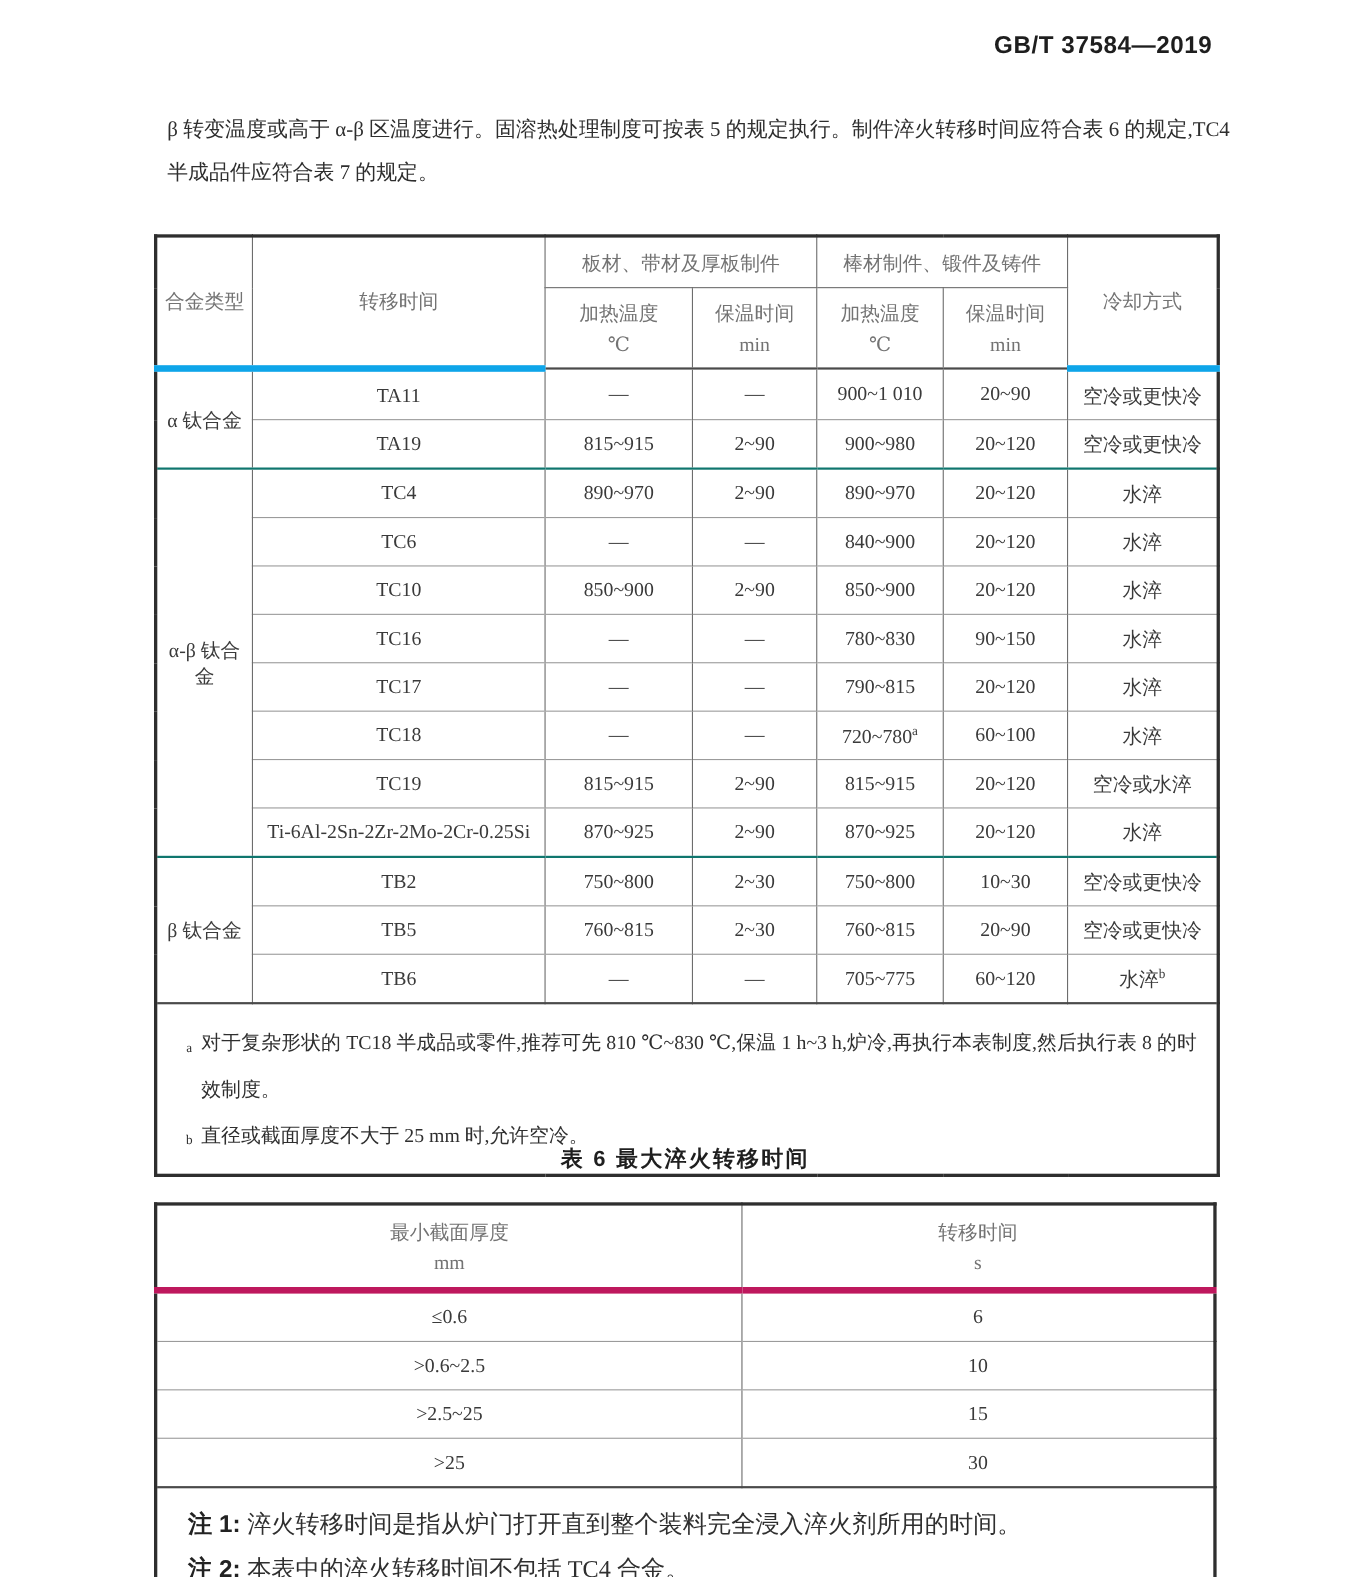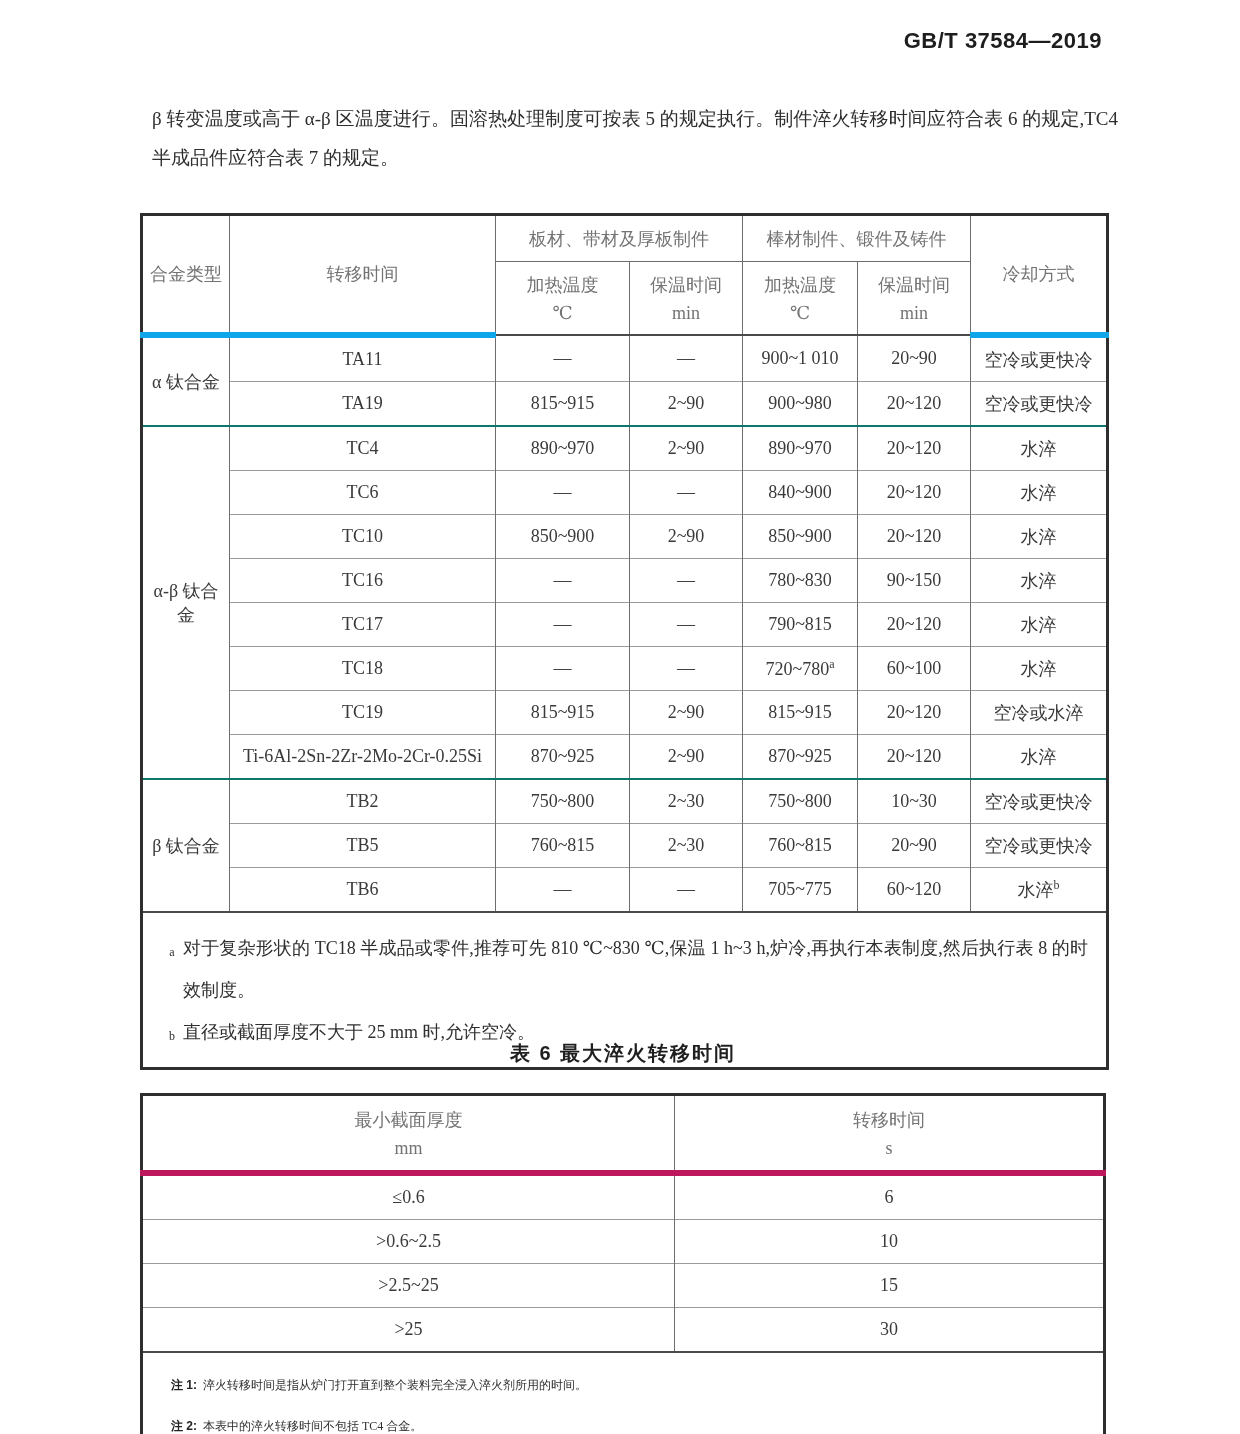--- a/index.html
+++ b/index.html
@@ -53,21 +53,21 @@
 
   #table5 tfoot td{border-top:2px solid #4a4a4a;padding:14px 18px 10px 18px;text-align:left;}
   .footnote{display:flex;align-items:flex-start;font-size:18px;line-height:42px;color:#2f2f2f;text-align:justify;}
   .fn-marker{font-size:12px;flex:0 0 22px;text-align:center;margin-top:4px;}
   .fn-text{flex:1;}
 
   #table6 thead th{height:74px;border-bottom:6px solid #be185d;}
   #table6 tbody td{height:43px;border-top:1px solid #9b9b9b;}
   #table6 tbody tr:first-child td{border-top:none;}
   #table6 tfoot td{border-top:2px solid #4a4a4a;text-align:left;padding:12px 18px 10px 28px;}
-  .note{font-size:12px;line-height:41px;color:#2f2f2f;}
+  .note{font-size:22px;line-height:41px;color:#2f2f2f;}
   .note-label{font-family:"Liberation Sans","DejaVu Sans",sans-serif;font-weight:bold;color:#222;margin-right:6px;}
 </style>
 </head>
 <body>
 
 <div class="page">
 
   <div class="doc-number">GB/T 37584—2019</div>
 
   <p class="intro">β 转变温度或高于 α-β 区温度进行。固溶热处理制度可按表 5 的规定执行。制件淬火转移时间应符合表 6 的规定,TC4 半成品件应符合表 7 的规定。</p>

